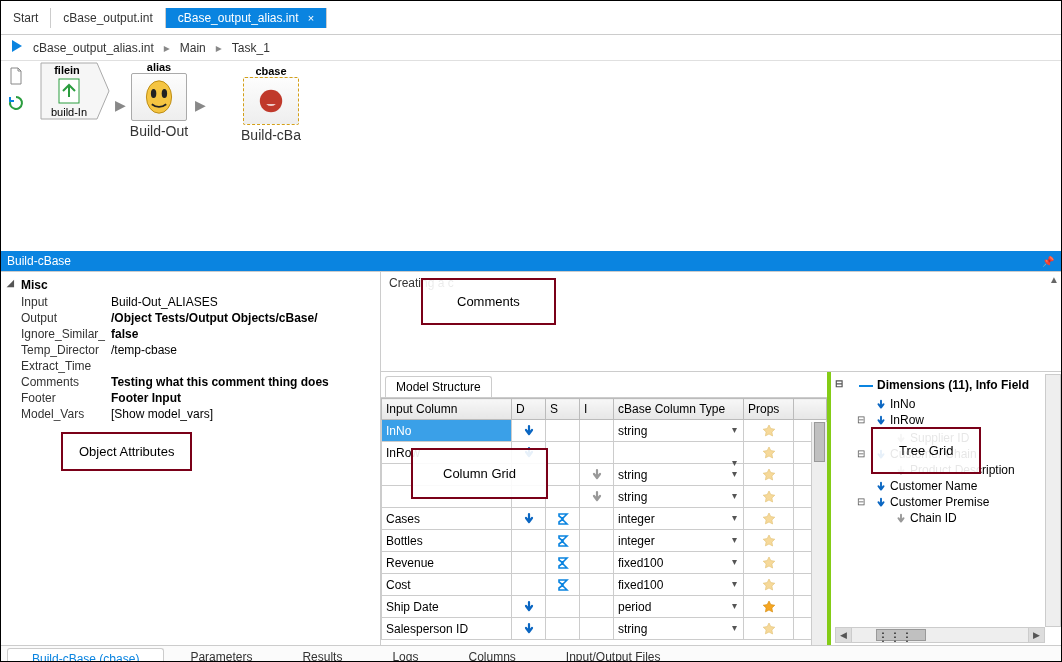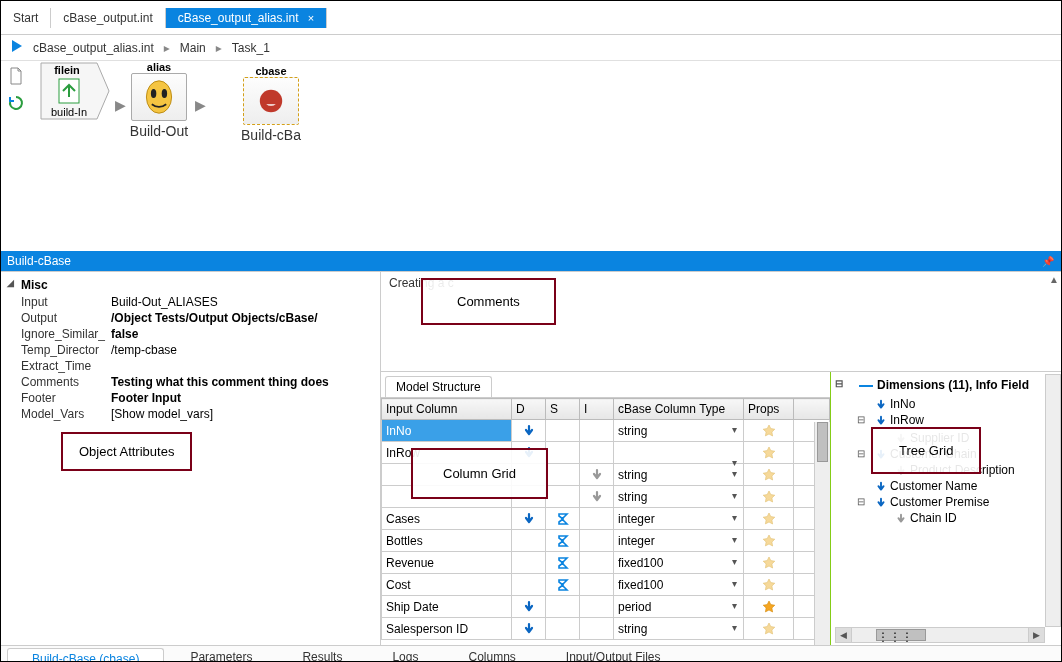--- a/index.html
+++ b/index.html
@@ -46,21 +46,21 @@
 .prop-val { flex:1; color:#000; font-weight:bold; white-space:nowrap; overflow:hidden; }
 .prop-val.normal { font-weight:normal; }
 
 .callout { position:absolute; border:2px solid #7a0018; background:rgba(255,255,255,0.9); padding:10px 16px; font-size:13px; color:#000; z-index:5; }
 
 .right-pane { flex:1; display:flex; flex-direction:column; position:relative; }
 .comments-area { height: 100px; padding: 4px 8px; font-size:12px; color:#333; border-bottom:1px solid #ccc; position:relative; }
 .scroll-up { position:absolute; right:2px; top:2px; font-size:10px; color:#666; }
 
 .model-row { flex:1; display:flex; overflow:hidden; }
-.model-left { flex:1; border-right:1px solid #84cc16; display:flex; flex-direction:column; position:relative; }
+.model-left { flex:1; border-right:4px solid #84cc16; display:flex; flex-direction:column; position:relative; }
 .tab-strip { display:flex; border-bottom:1px solid #ccc; padding-left:4px; }
 .mini-tab { padding:3px 10px; border:1px solid #ccc; border-bottom:none; background:#fff; font-size:12px; border-radius:3px 3px 0 0; margin-top:4px; }
 
 .grid { flex:1; overflow:hidden; position:relative; }
 table.col-grid { width: 100%; border-collapse: collapse; font-size:12px; table-layout:fixed; }
 table.col-grid th { background:linear-gradient(#f7f7f7,#e6e6e6); border:1px solid #bbb; padding:3px 4px; font-weight:normal; text-align:left; }
 table.col-grid td { border:1px solid #ccc; padding:2px 4px; height:22px; background:#fff; }
 table.col-grid td.sel { background:#3aa0e8; color:#fff; }
 .dd { display:inline-block; width:100%; position:relative; }
 .dd::after { content:"▾"; position:absolute; right:2px; top:0; color:#555; font-size:10px; }

